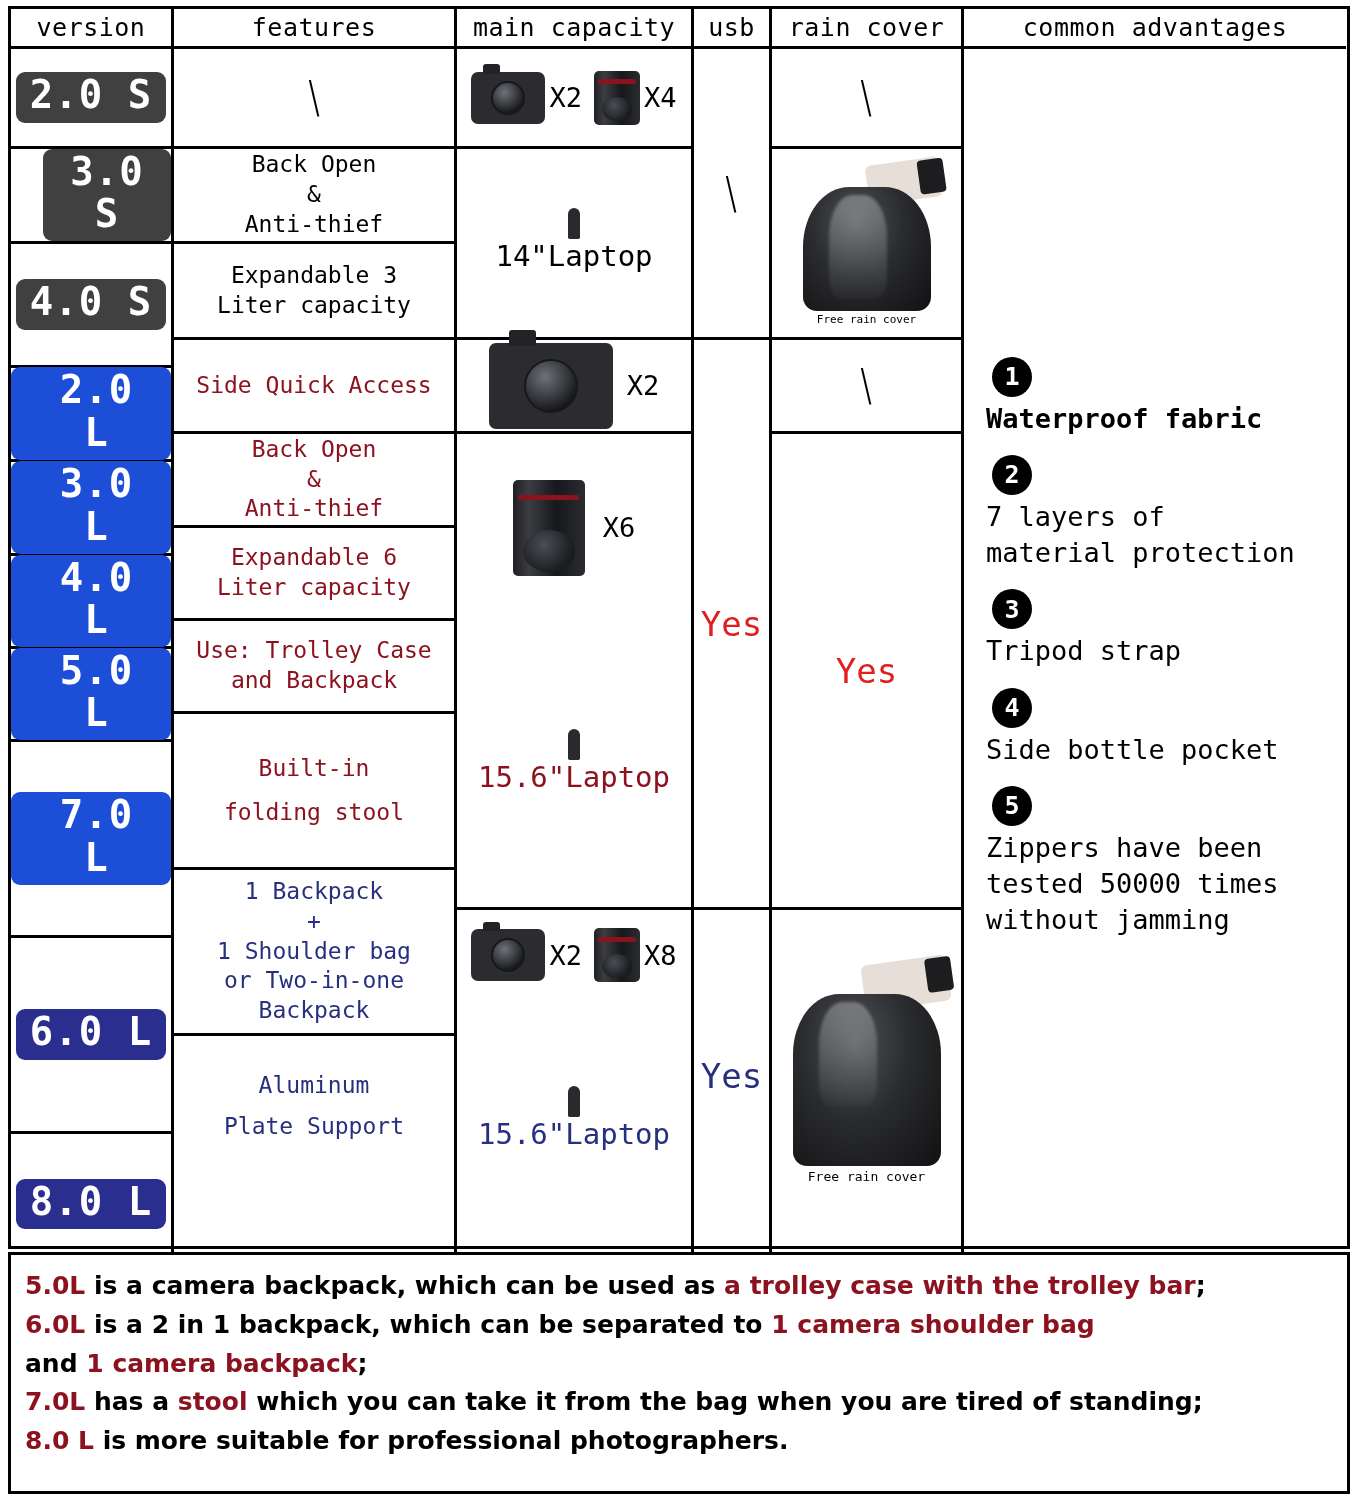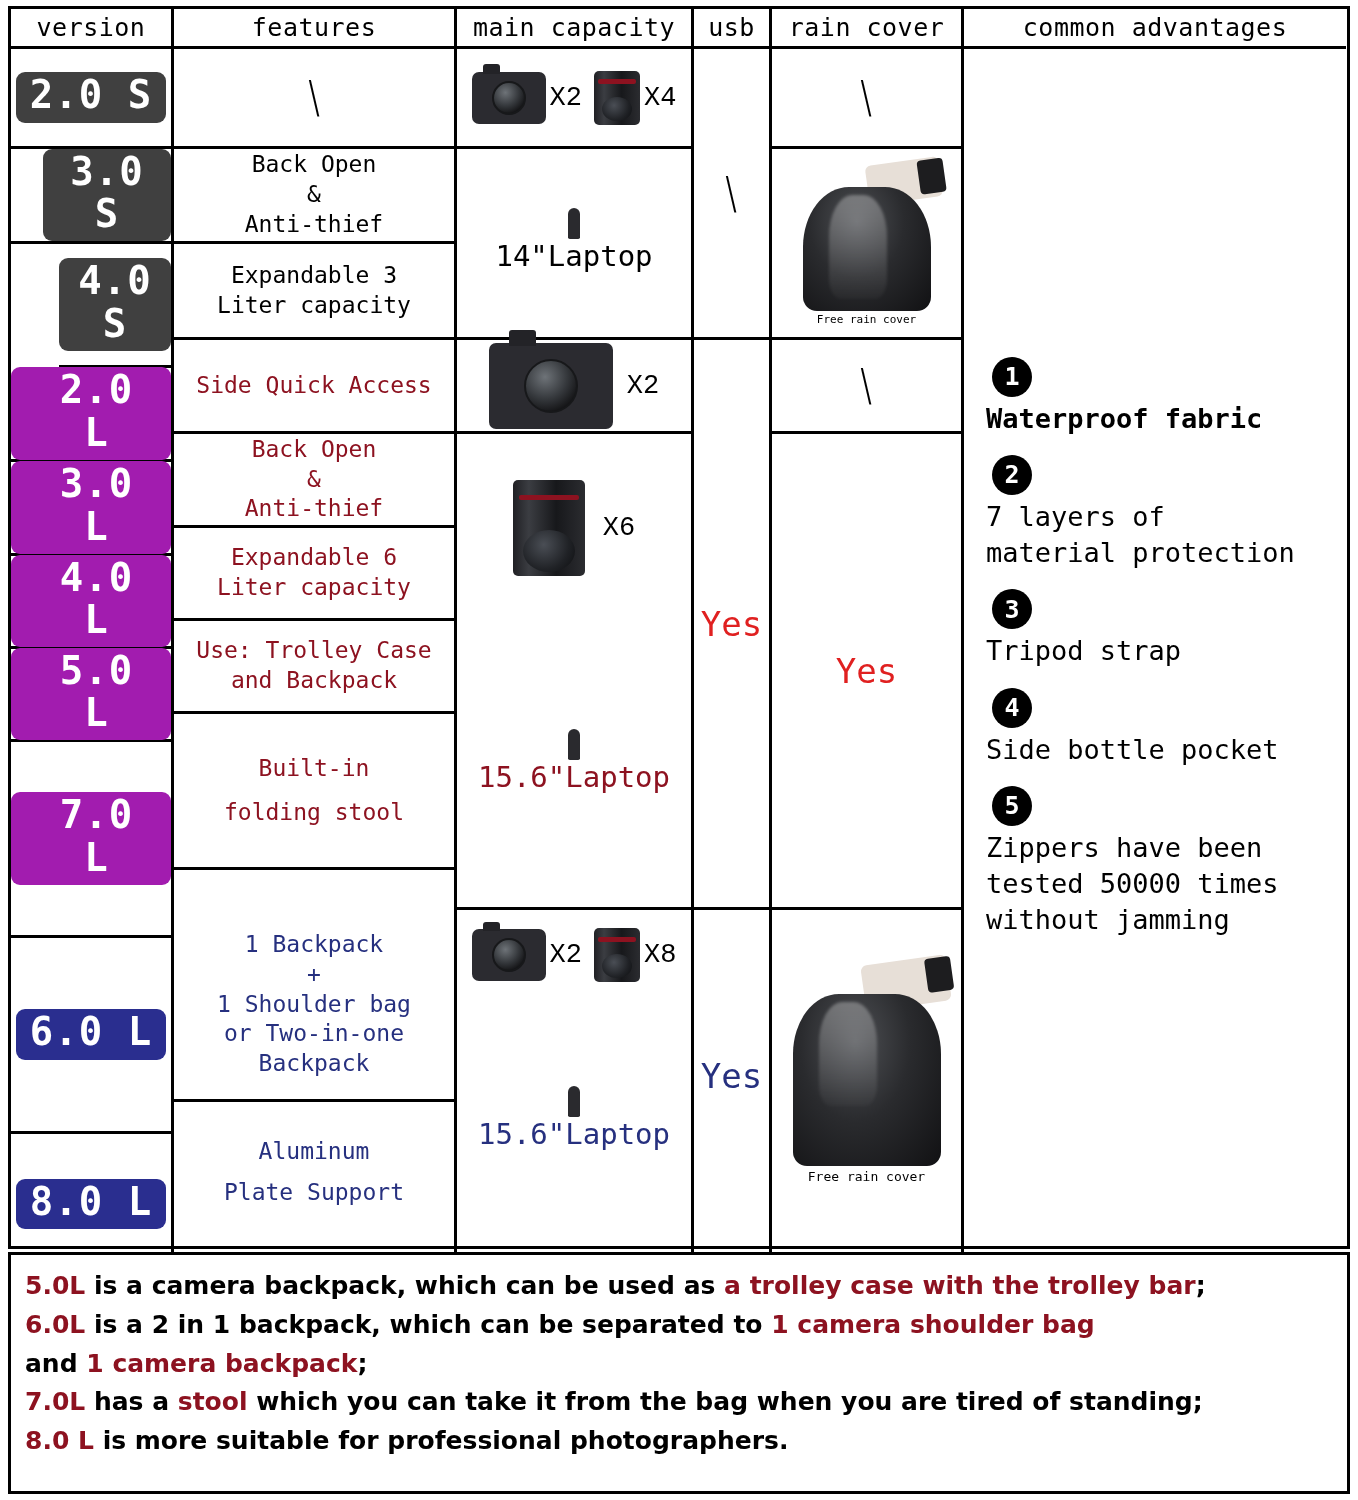--- a/index.html
+++ b/index.html
@@ -56,21 +56,21 @@
     border-radius: 9px;
     color: #fff;
     font-size: 39px;
     font-weight: bold;
     padding: 2px 14px 6px 14px;
     line-height: 1.08;
     letter-spacing: 1px;
     font-family: "DejaVu Sans Mono", monospace;
   }
   .badge.gray { background: #404040; }
-  .badge.red  { background: #a21caf; padding-left: 25px; }
+  .badge.red  { background: #1d4ed8; padding-left: 25px; }
   .badge.blue { background: #2a2e8f; }
 
   
   .t-black { color: #000; }
   .t-red   { color: #8d1220; }
   .t-blue  { color: #26307f; }
   .t-redbr { color: #e02020; }
 
   .feat {
     font-size: 23px;
@@ -81,21 +81,20 @@
     font-size: 44px;
     font-weight: 300;
     transform: scaleX(0.5);
     display: inline-block;
   }
 
   
   .cap-row {
     display: flex; align-items: center; justify-content: center;
     gap: 4px;
-    font-family: Liberation Mono, monospace;
   }
   .cap-label { font-size: 27px; }
   .cap-cap { font-size: 29px; margin-top: 6px; }
 
   
   .cam {
     position: relative;
     display: inline-block;
     background: #2b2b30;
     border-radius: 7px;
@@ -272,21 +271,21 @@
     <div class="hdr">rain cover</div>
     <div class="hdr last">common advantages</div>
 
     <div class="col">
       <div class="cell" style="height:100px;">
         <span class="badge gray">2.0 S</span>
       </div>
       <div class="cell" style="height:95px;padding-left:32px;">
         <span class="badge gray">3.0 S</span>
       </div>
-      <div class="cell" style="height:124px;margin-left:48px;">
+      <div class="cell" style="height:124px;">
         <span class="badge gray">4.0 S</span>
       </div>
       <div class="cell" style="height:94px;">
         <span class="badge red">2.0 L</span>
       </div>
       <div class="cell" style="height:94px;">
         <span class="badge red">3.0 L</span>
       </div>
       <div class="cell" style="height:93px;justify-content:center;">
         <span class="badge red">4.0 L</span>
@@ -331,21 +330,21 @@
 Liter capacity</span>
       </div>
       <div class="cell" style="height:93px;">
         <span class="feat t-red" style="white-space:pre-line;">Use: Trolley Case
 and Backpack</span>
       </div>
       <div class="cell" style="height:156px;">
         <span class="feat t-red" style="white-space:pre-line;line-height:1.9;">Built-in
 folding stool</span>
       </div>
-      <div class="cell" style="height:192px;margin-top:40px;">
+      <div class="cell" style="height:166px;">
         <span class="feat t-blue" style="white-space:pre-line;">1 Backpack
 +
 1 Shoulder bag
 or Two-in-one
 Backpack</span>
       </div>
       <div class="cell nb" style="height:140px;text-align:center;">
         <span class="feat t-blue" style="white-space:pre-line;line-height:1.8;">Aluminum
 Plate Support</span>
       </div>

